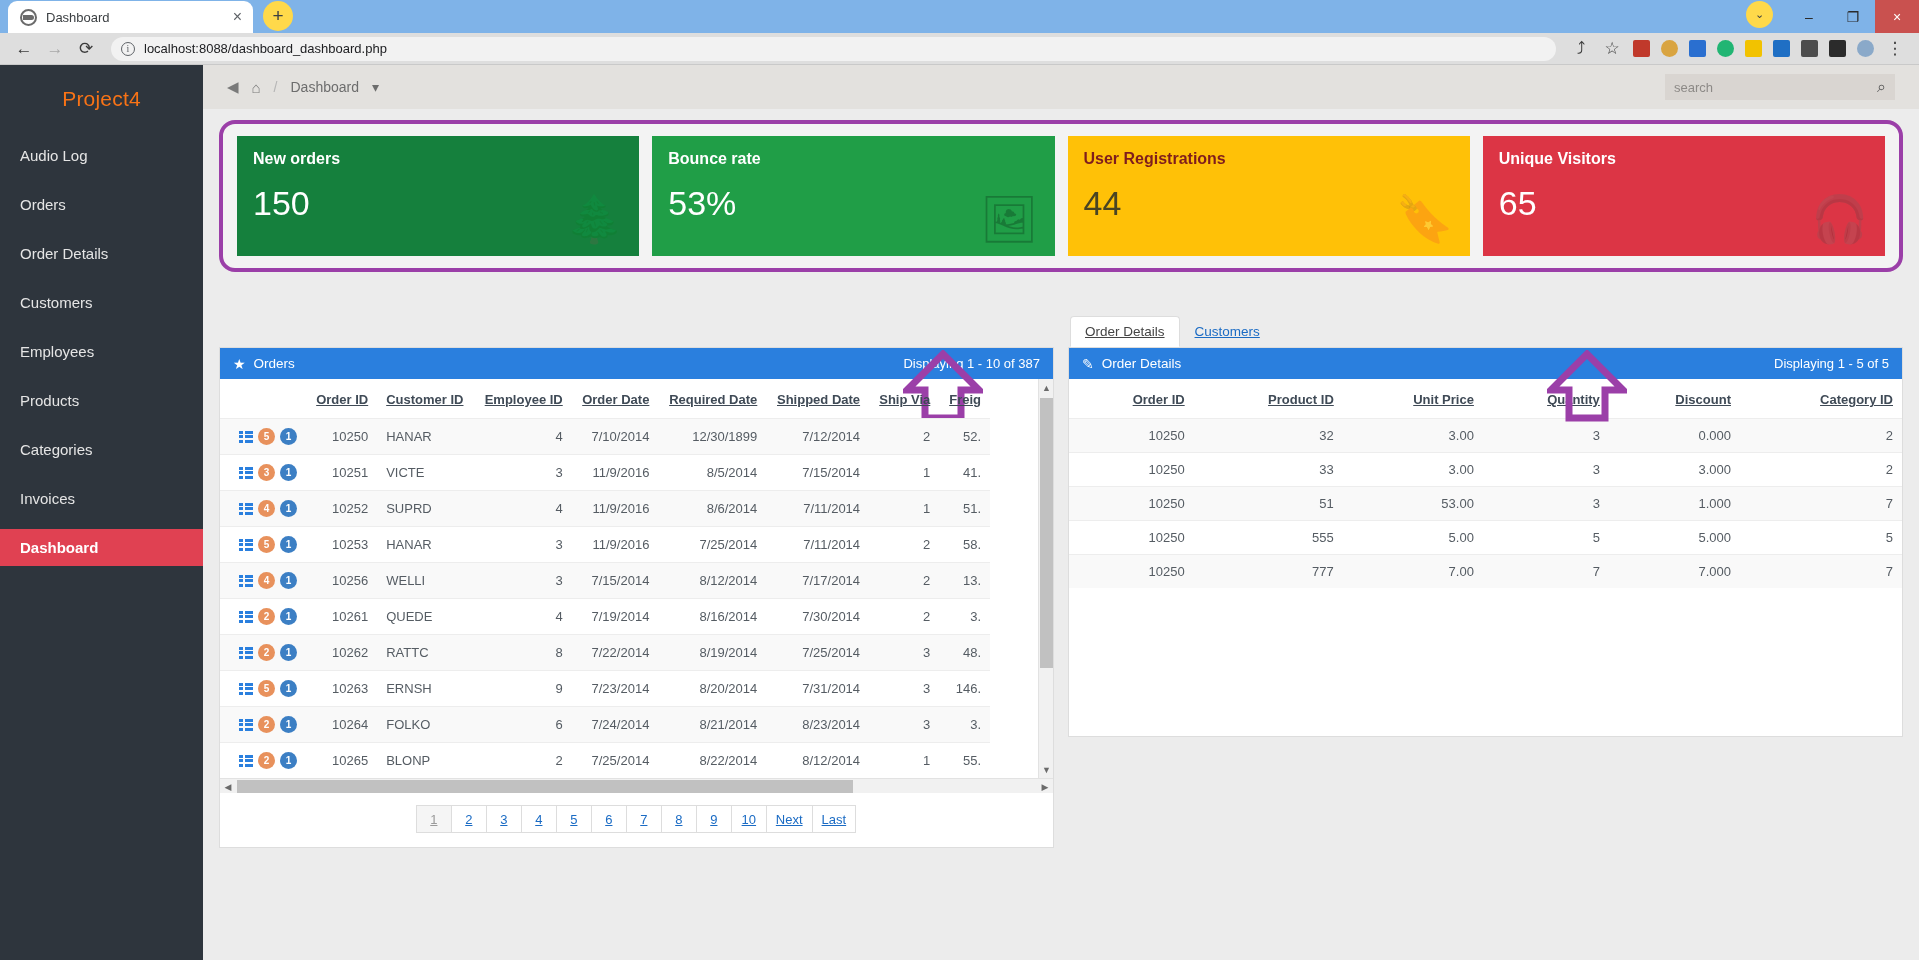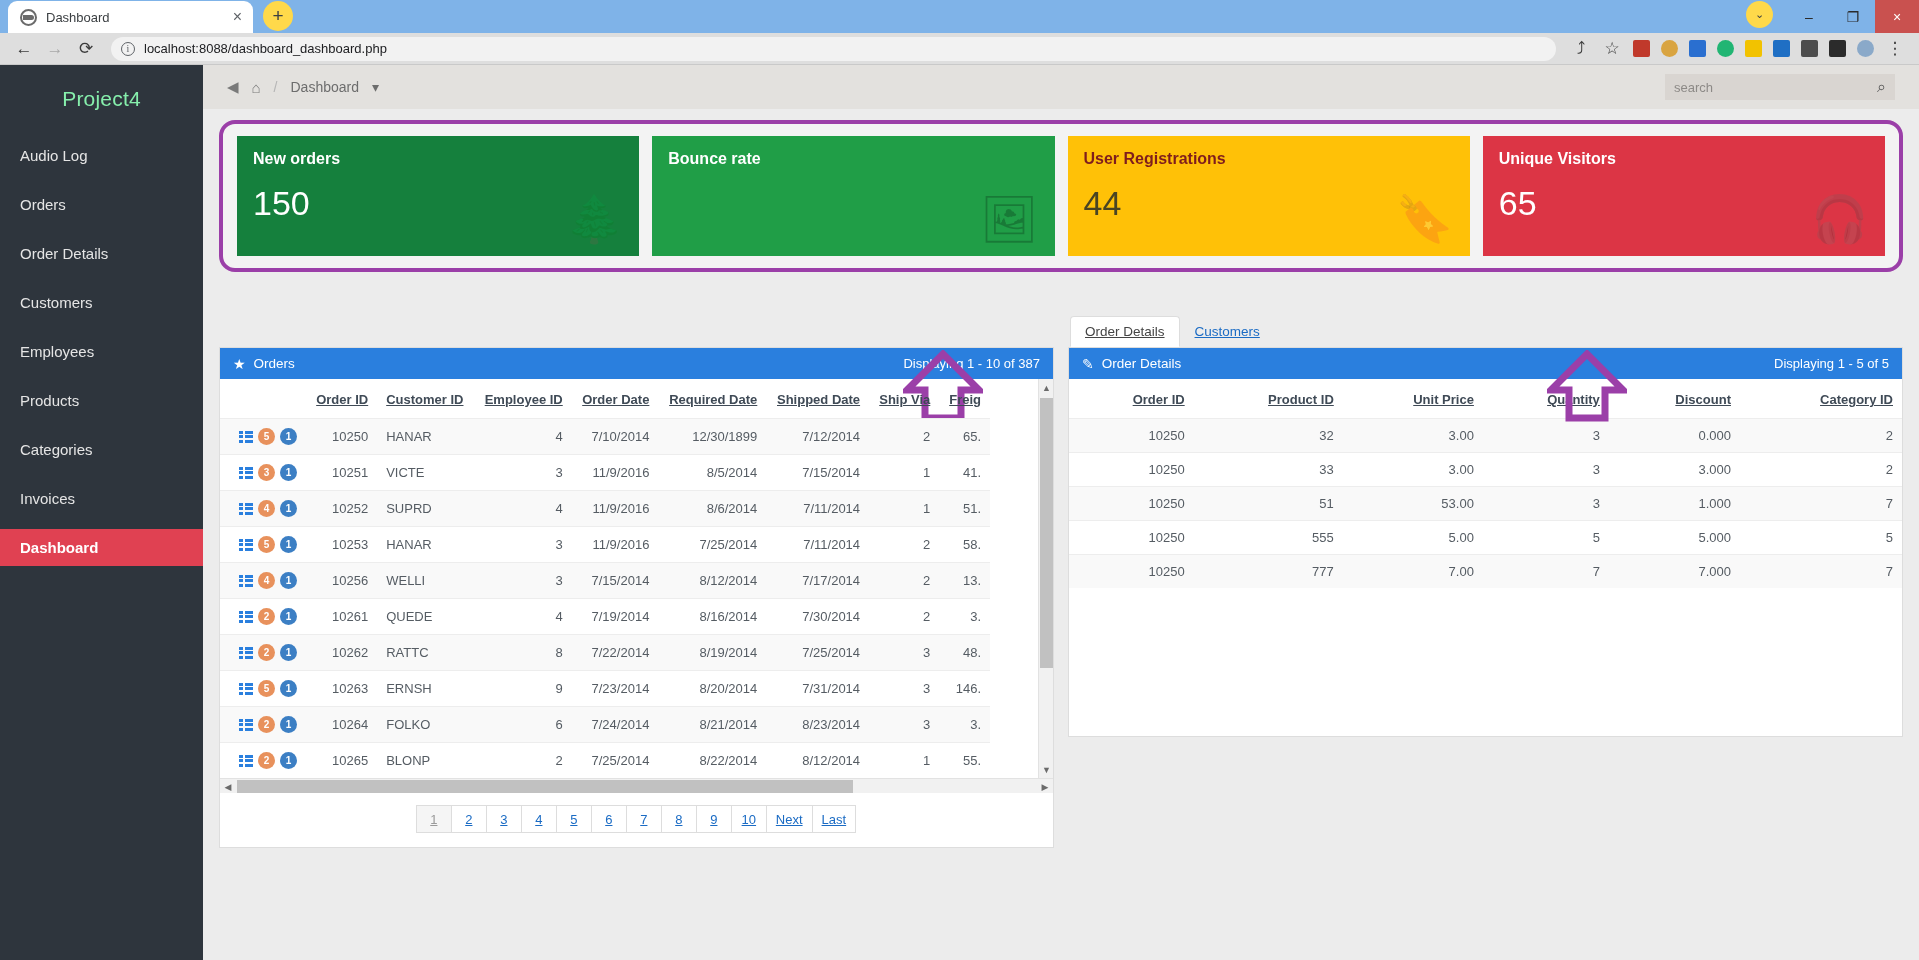--- a/index.html
+++ b/index.html
@@ -70,21 +70,21 @@
   .ext-ico {
     width: 25px; height: 25px; display: flex; align-items: center; justify-content: center;
     font-size: 14px; flex: none;
   }
   .ext-sq { width: 17px; height: 17px; border-radius: 2px; }
 
   
   .app { display: flex; height: 895px; }
   .sidebar { width: 203px; background: #2E353D; flex: none; padding-top: 18px; }
   .brand {
-    color: #86efac; font-size: 21px; text-align: center; padding: 4px 0 26px;
+    color: #f97316; font-size: 21px; text-align: center; padding: 4px 0 26px;
     letter-spacing: .2px;
   }
   .nav-item {
     color: #e5e5e5; font-size: 15px; padding: 10px 0 10px 20px; cursor: pointer;
     margin-bottom: 12px;
   }
   .nav-item.active { background: #E04152; color: #fff; font-weight: bold; }
 
   .content { flex: 1; background: #ECECEC; position: relative; }
   .topbar {
@@ -287,20 +287,21 @@
     </div>
 
     <div class="stats-wrap">
       <div class="stat" style="background:#15803d">
         <div class="stat-title">New orders</div>
         <div class="stat-value">150</div>
         <div class="stat-icon">🌲</div>
       </div>
       <div class="stat" style="background:#209E47">
         <div class="stat-title">Bounce rate</div>
+        <div class="stat-value">53%</div>
         <div class="stat-icon">🖼</div>
       </div>
       <div class="stat" style="background:#FFC107;color:#fff">
         <div class="stat-title" style="color:#7f1d1d">User Registrations</div>
         <div class="stat-value" style="color:#4a4423">44</div>
         <div class="stat-icon">🔖</div>
       </div>
       <div class="stat" style="background:#DC3545">
         <div class="stat-title">Unique Visitors</div>
         <div class="stat-value">65</div>
@@ -357,21 +358,21 @@
                           <span class="badge blue">1</span>
                         </span>
                       </td>
                       <td>10250</td>
                       <td class="ta-left">HANAR</td>
                       <td>4</td>
                       <td>7/10/2014</td>
                       <td>12/30/1899</td>
                       <td>7/12/2014</td>
                       <td>2</td>
-                      <td>65.</td>
+                      <td>52.</td>
                     </tr>
                     <tr>
                       <td class="ta-left">
                         <span class="row-icons">
                           <span class="ico-grid">
                             <i></i>
                             <i></i>
                             <i></i>
                             <i></i>
                             <i></i>

